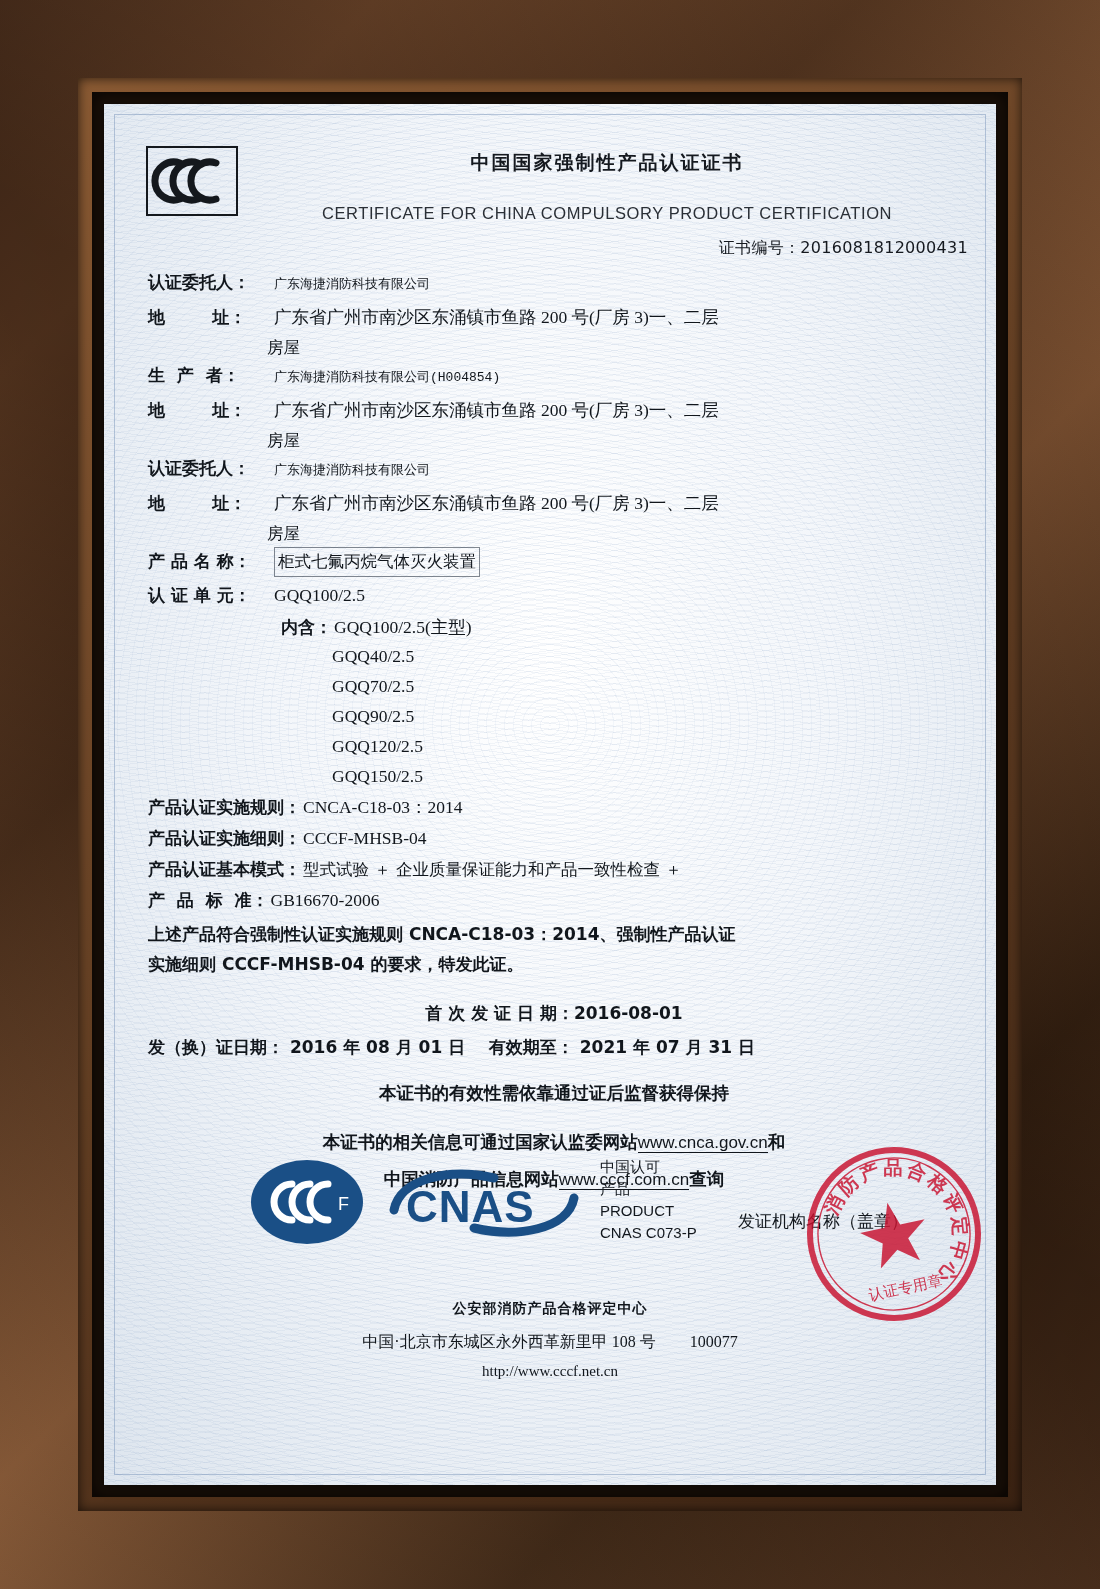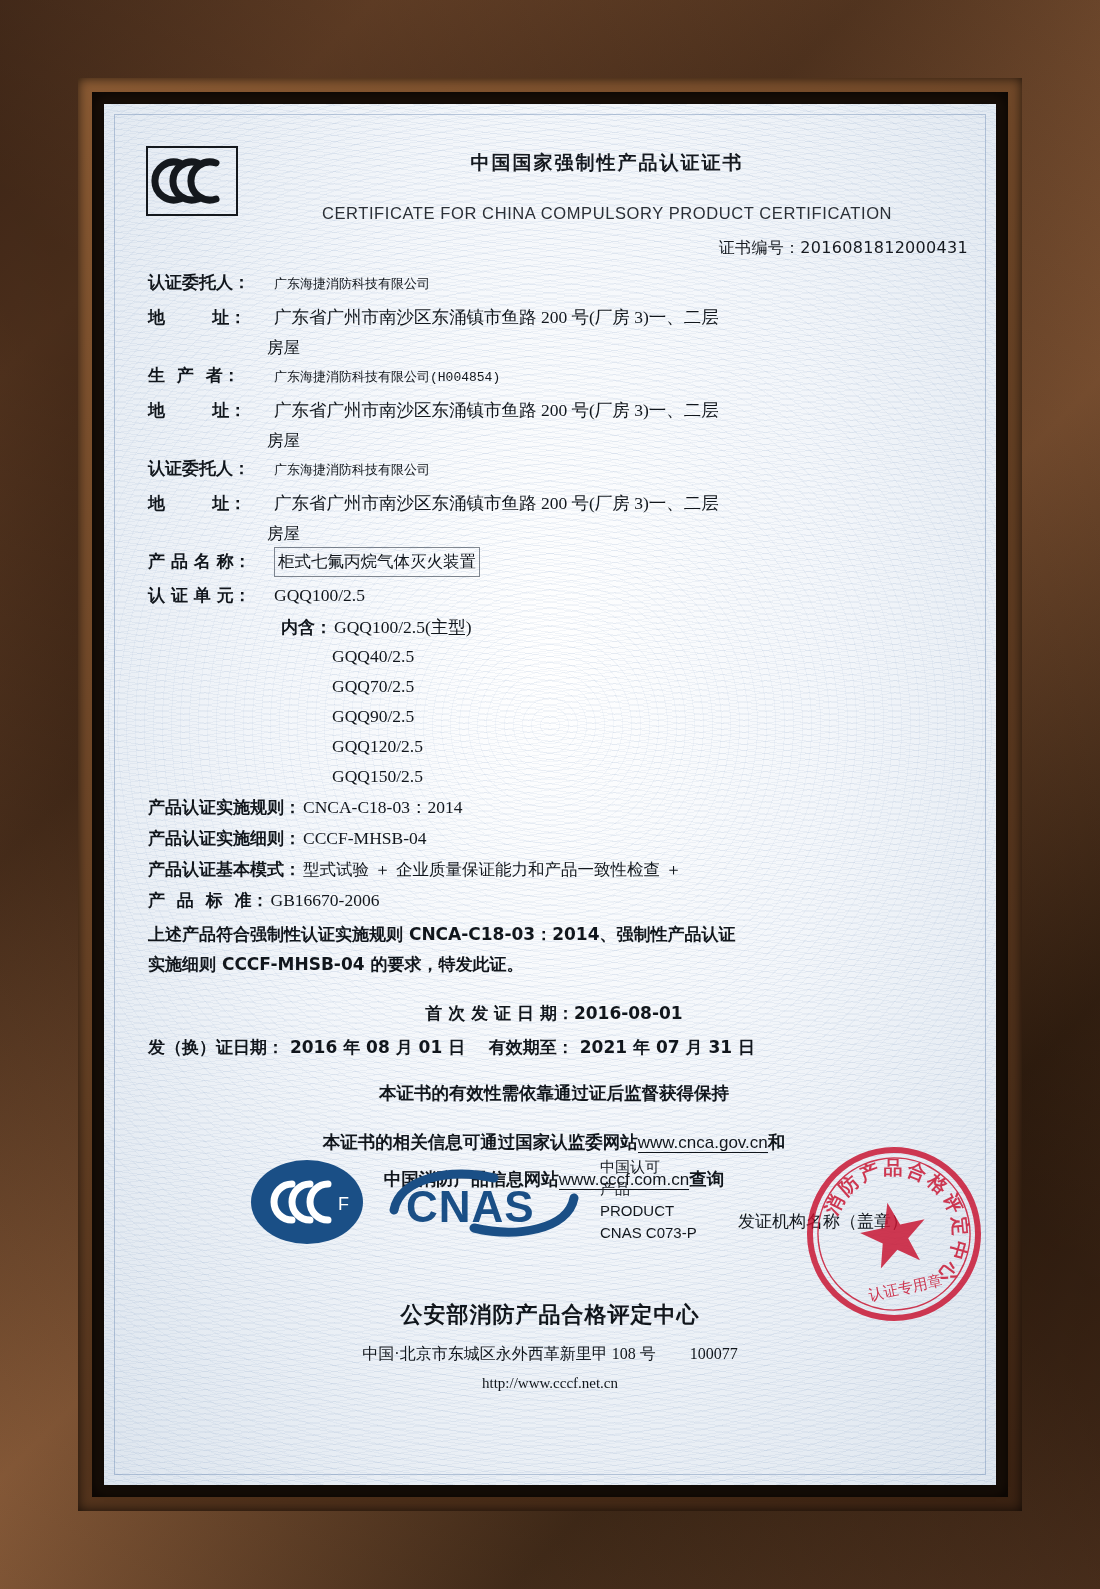--- a/index.html
+++ b/index.html
@@ -282,21 +282,21 @@
   .footer {
     position: absolute;
     left: 0; top: 1196px;
     width: 892px;
     text-align: center;
     color: #11161c;
   }
   .footer-org {
     font-family: "DejaVu Sans", sans-serif;
     font-weight: bold;
-    font-size: 22px;
+    font-size: 14px;
     letter-spacing: 1px;
   }
   .footer-addr {
     margin-top: 14px;
     font-family: "Liberation Serif", serif;
     font-size: 16px;
   }
   .footer-addr .zip { margin-left: 34px; }
   .footer-url {
     margin-top: 10px;

